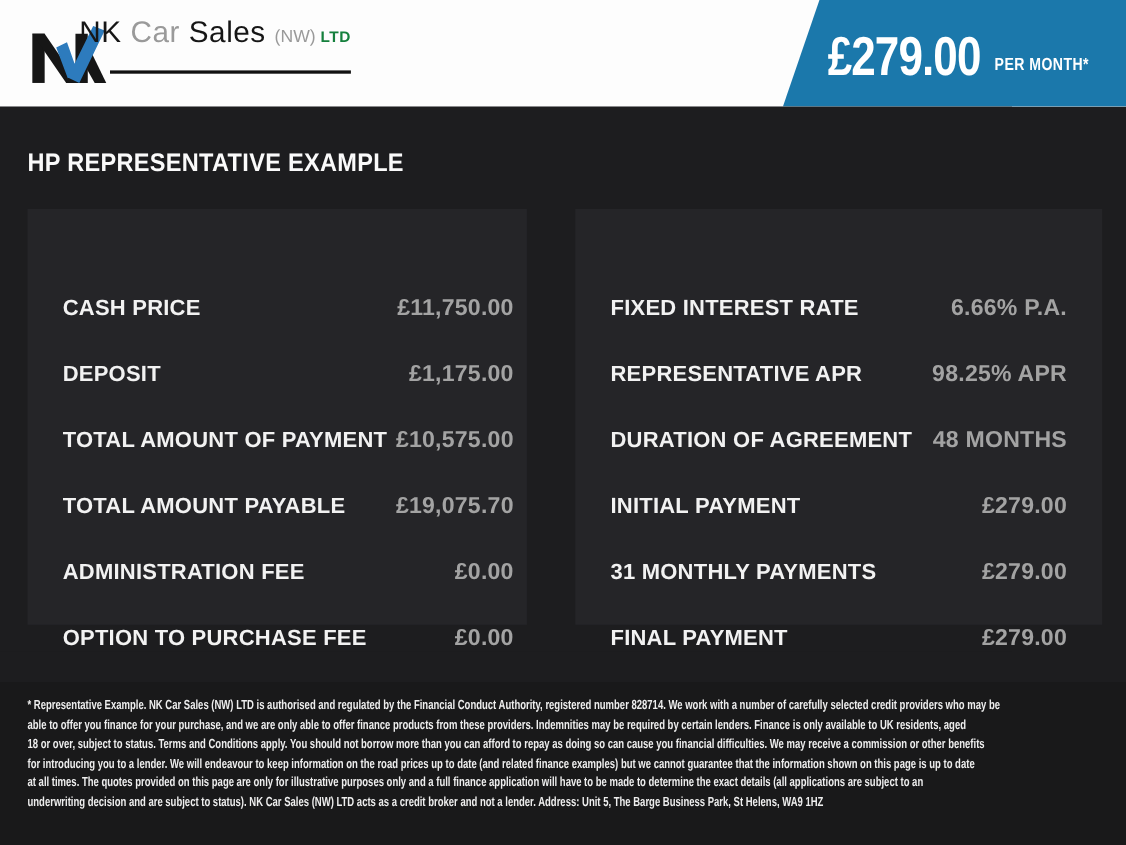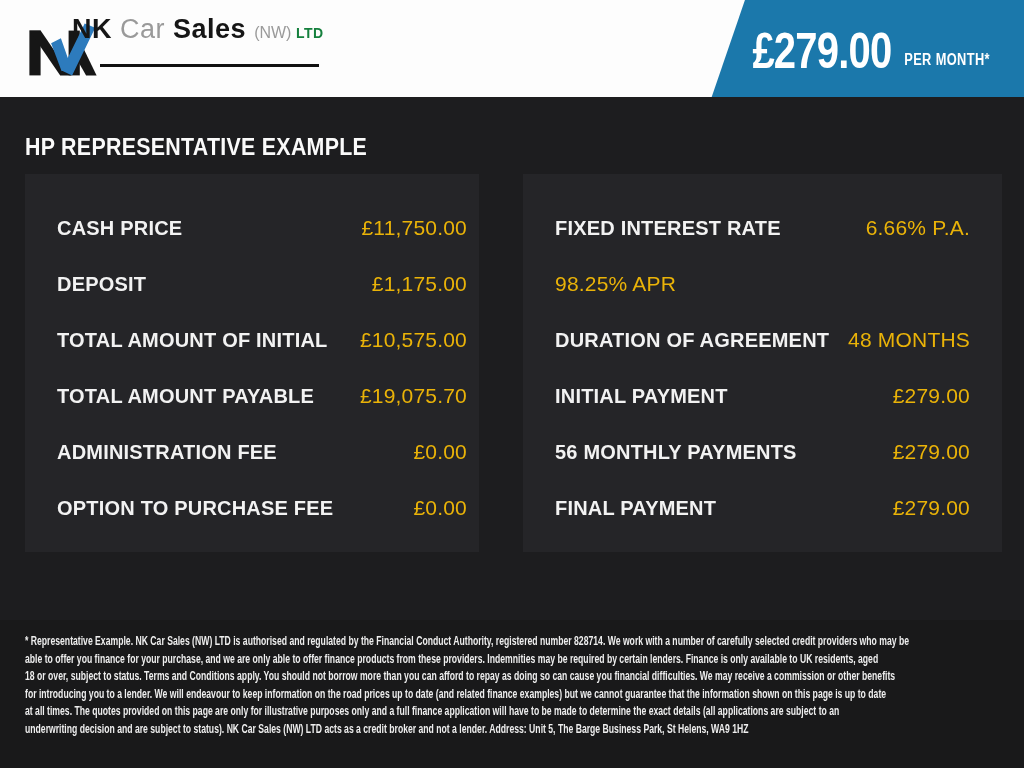--- a/index.html
+++ b/index.html
@@ -15,38 +15,38 @@
                   transform:scaleX(0.8); transform-origin:right bottom; white-space:nowrap; }
   .price-amount { font-size:50px; font-weight:700; color:#ffffff; line-height:1; letter-spacing:-1px; }
   .price-period { font-size:16px; font-weight:700; color:#ffffff; margin:0 0 7px 16px; letter-spacing:0.5px; }
 
   .logo { position:absolute; left:28px; top:22px; display:flex; }
   .logo-mark { width:70px; height:55px; }
   .mono-black { fill:#161616; }
   .mono-blue  { fill:#2d7bbd; }
   .logo-text { position:absolute; left:72px; top:14px; white-space:nowrap; }
   .lt-big  { font-size:27px; letter-spacing:0.5px; }
-  .lt-dark { color:#161616; font-weight:700; }
+  .lt-dark { color:#161616; font-weight:400; }
   .lt-gray { color:#9a9a9a; font-weight:400; }
   .lt-small{ font-size:16px; }
   .lt-ltd  { font-size:14px; font-weight:700; color:#15803d; letter-spacing:0.5px; }
   .logo-underline { position:absolute; left:100px; top:64px; width:219px; height:3px; background:#111; }
 
   
   .main { position:absolute; left:0; top:97px; width:920px; height:495px; background:#1d1d1f; }
   .heading { position:absolute; left:25px; top:37px; font-size:23px; font-weight:700; color:#fafafa;
              transform:scaleX(0.93); transform-origin:left top; white-space:nowrap; letter-spacing:0.3px; }
 
-  .panel { position:absolute; top:77px; height:378px; background:#252528;
+  .panel { position:absolute; top:93px; height:378px; background:#252528;
            display:flex; flex-direction:column; justify-content:space-between; }
   .panel-left  { left:25px;  width:454px; padding:42px 12px 32px 32px; }
   .panel-right { left:523px; width:479px; padding:42px 32px 32px 32px; }
   .row { display:flex; justify-content:space-between; align-items:baseline; }
   .row-label { font-size:20px; font-weight:700; color:#f2f2f2; letter-spacing:0.2px; white-space:nowrap; }
-  .row-value { font-size:21px; font-weight:400; color:#eab308; letter-spacing:0.2px; white-space:nowrap; }
+  .row-value { font-size:21px; font-weight:700; color:#a3a3a3; letter-spacing:0.2px; white-space:nowrap;margin-top:36px; }
 
   
   .footer { position:absolute; left:0; top:620px; width:1024px; height:176px; background:#19191a; }
   .footer-text { position:absolute; left:25px; top:13px; width:1340px;
                  transform:scaleX(0.72); transform-origin:left top; }
   .footer-line { font-size:12px; font-weight:700; color:#eeeeee; line-height:17.6px; white-space:nowrap; }
 </style>
 </head>
 <body>
 
@@ -85,21 +85,21 @@
     <div class="panel panel-left">
       <div class="row">
         <span class="row-label">CASH PRICE</span>
         <span class="row-value">£11,750.00</span>
       </div>
       <div class="row">
         <span class="row-label">DEPOSIT</span>
         <span class="row-value">£1,175.00</span>
       </div>
       <div class="row">
-        <span class="row-label">TOTAL AMOUNT OF INITIAL</span>
+        <span class="row-label">TOTAL AMOUNT OF PAYMENT</span>
         <span class="row-value">£10,575.00</span>
       </div>
       <div class="row">
         <span class="row-label">TOTAL AMOUNT PAYABLE</span>
         <span class="row-value">£19,075.70</span>
       </div>
       <div class="row">
         <span class="row-label">ADMINISTRATION FEE</span>
         <span class="row-value">£0.00</span>
       </div>
@@ -108,32 +108,33 @@
         <span class="row-value">£0.00</span>
       </div>
     </div>
 
     <div class="panel panel-right">
       <div class="row">
         <span class="row-label">FIXED INTEREST RATE</span>
         <span class="row-value">6.66% P.A.</span>
       </div>
       <div class="row">
+        <span class="row-label">REPRESENTATIVE APR</span>
         <span class="row-value">98.25% APR</span>
       </div>
       <div class="row">
         <span class="row-label">DURATION OF AGREEMENT</span>
         <span class="row-value">48 MONTHS</span>
       </div>
       <div class="row">
         <span class="row-label">INITIAL PAYMENT</span>
         <span class="row-value">£279.00</span>
       </div>
       <div class="row">
-        <span class="row-label">56 MONTHLY PAYMENTS</span>
+        <span class="row-label">31 MONTHLY PAYMENTS</span>
         <span class="row-value">£279.00</span>
       </div>
       <div class="row">
         <span class="row-label">FINAL PAYMENT</span>
         <span class="row-value">£279.00</span>
       </div>
     </div>
   </div>
 
   <div class="footer">

